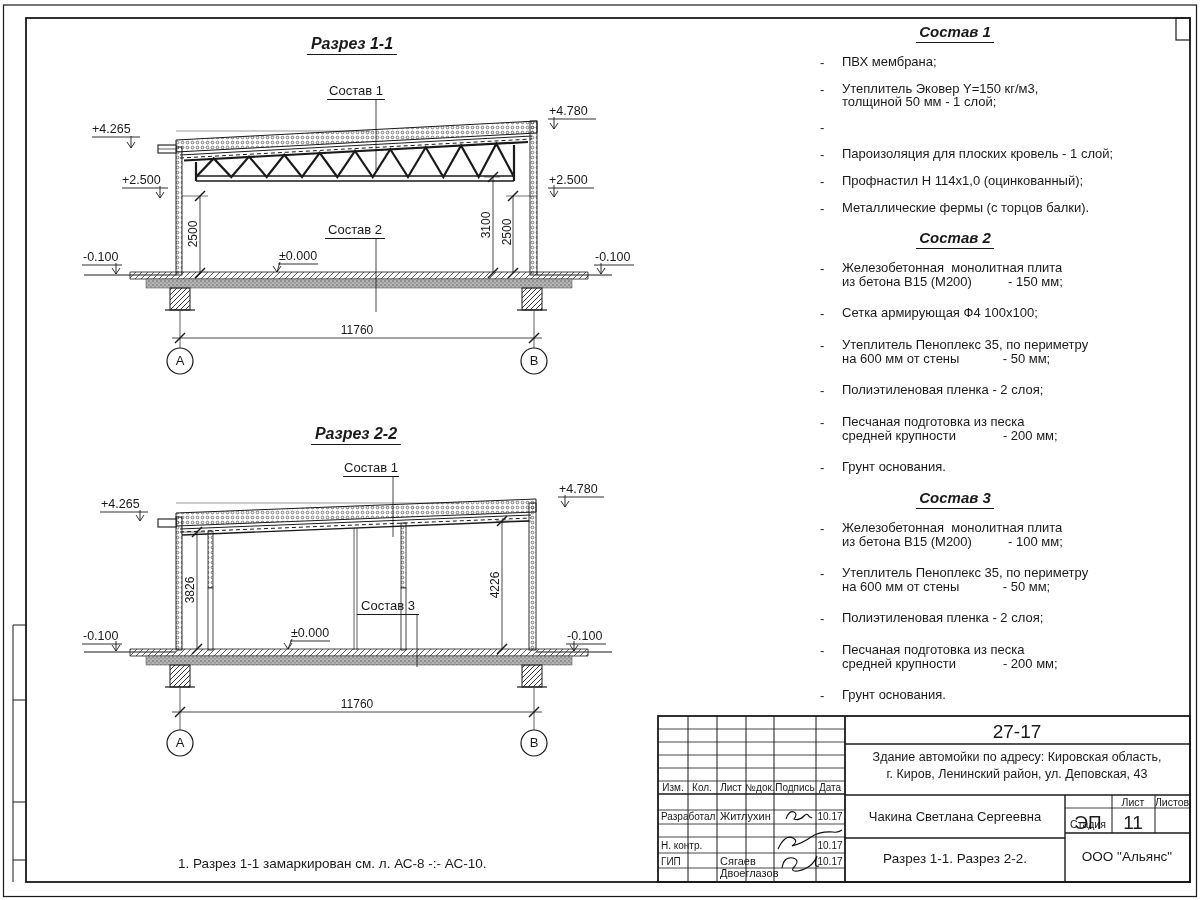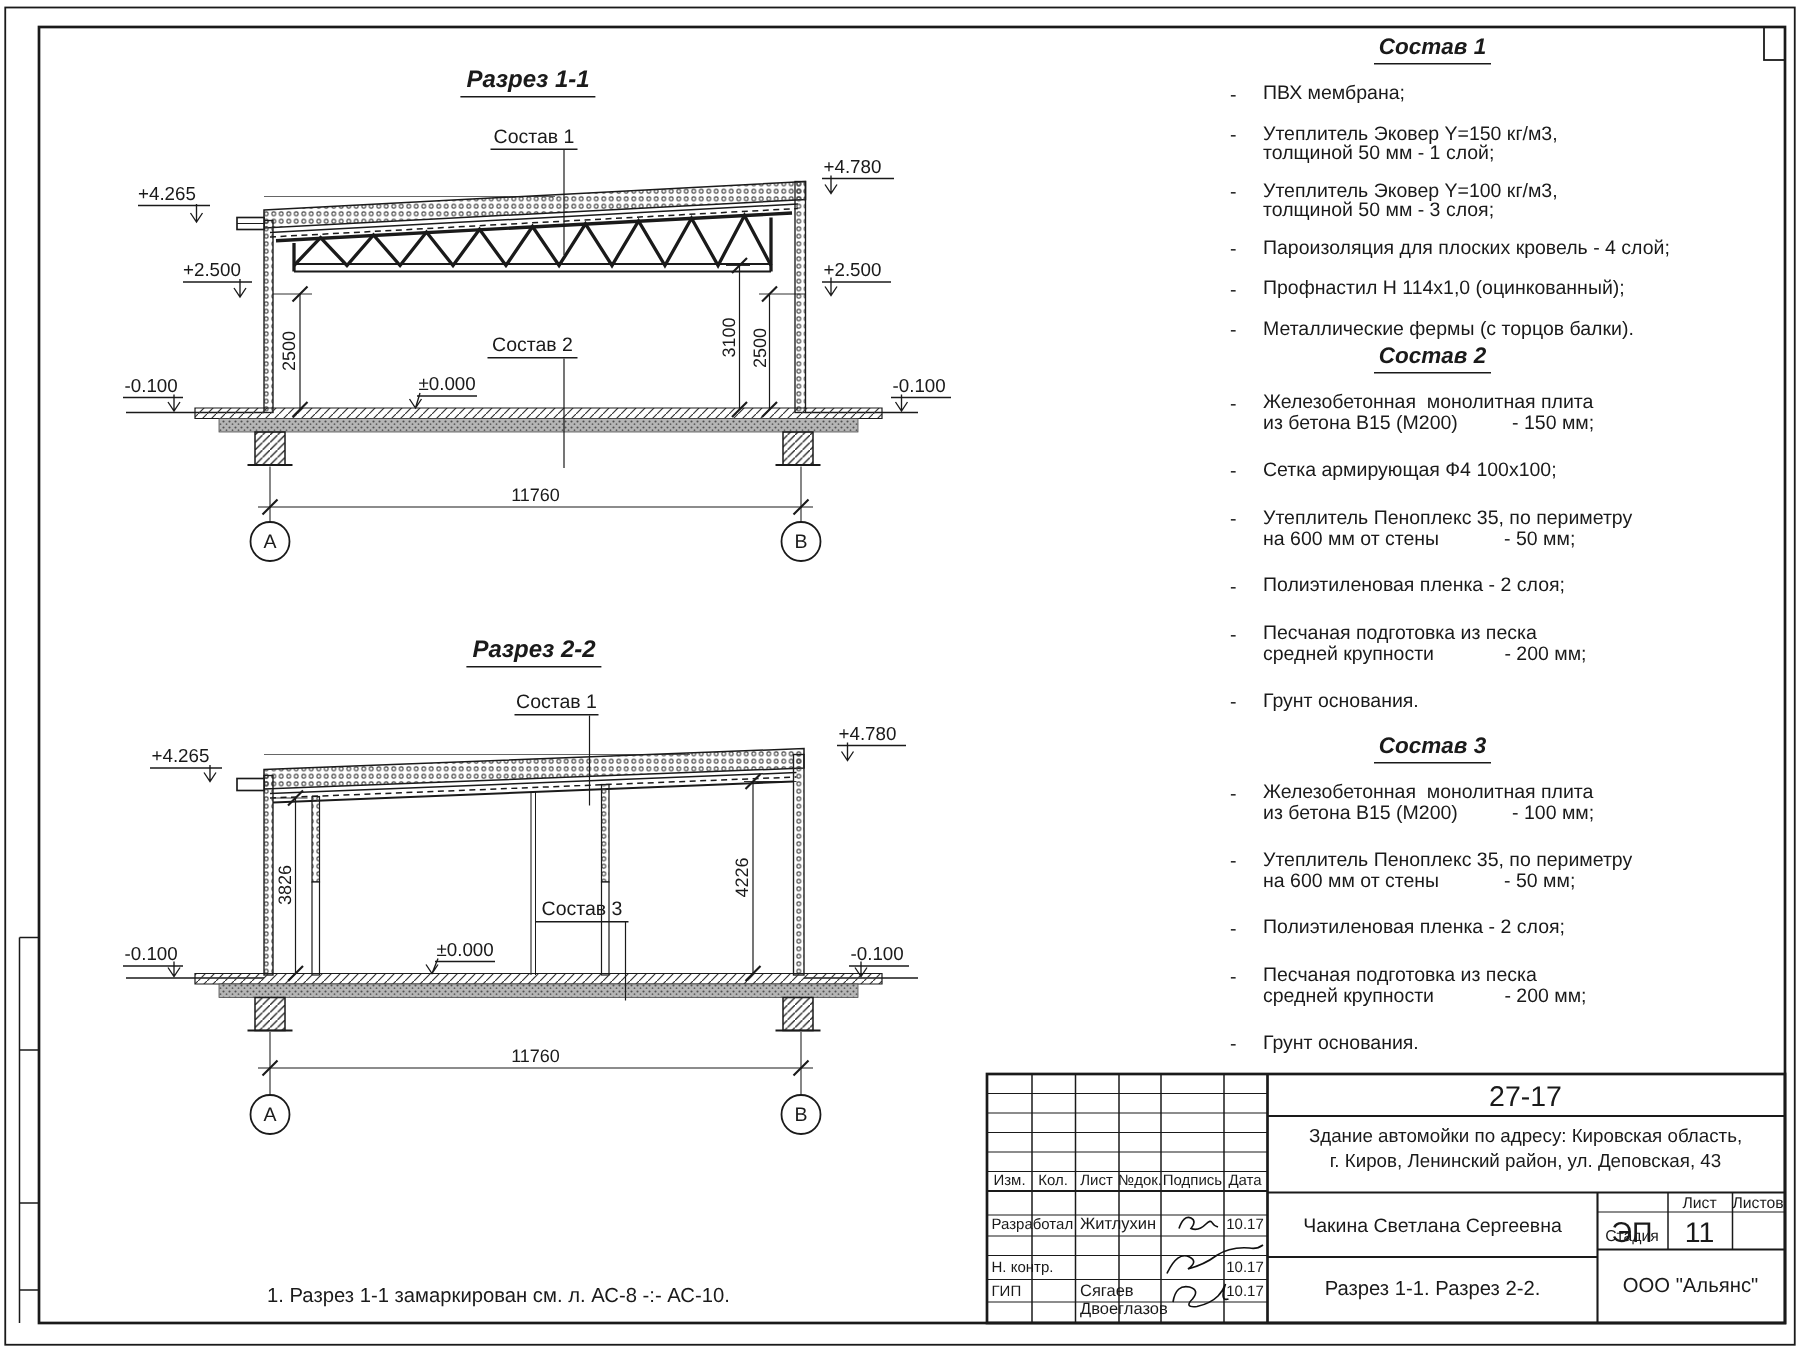--- a/index.html
+++ b/index.html
@@ -236,21 +236,21 @@
     <line x1="845" y1="838" x2="1065" y2="838" stroke-width="1.4"></line>
   </g>
 
   <g stroke="#111" stroke-width="1.1" fill="none">
     <path d="M786,819 q3,-9 8,-7 q4,2 0,7 q5,2 10,-3 q3,-3 4,-1 q1,2 4,3"></path>
     <path d="M778,849 q7,-15 15,-11 q6,3 -1,8 q11,-3 19,-9 q9,-6 22,-5 q5,1 9,-2"></path>
     <path d="M782,868 q2,-12 11,-10 q7,2 2,8 q-6,6 3,5 q9,-2 14,-7 q3,-3 5,-8 q-4,12 2,10"></path>
   </g>
 </svg>
 
-<span class="t sec-title ctr" style="left:352px;top:46px;">Разрез 1-1</span>
+<span class="t sec-title ctr" style="left:352px;top:36px;">Разрез 1-1</span>
 <span class="t callout" style="left:327px;top:84px;width:58px;">Состав 1</span>
 <span class="t callout" style="left:325px;top:223px;width:60px;">Состав 2</span>
 <span class="t f125" style="left:92px;top:123px;">+4.265</span>
 <span class="t f125" style="left:122px;top:174px;">+2.500</span>
 <span class="t f125" style="left:549px;top:105px;">+4.780</span>
 <span class="t f125" style="left:549px;top:174px;">+2.500</span>
 <span class="t f125" style="left:279px;top:250px;">±0.000</span>
 <span class="t f125" style="left:83px;top:251px;">-0.100</span>
 <span class="t f125" style="left:595px;top:251px;">-0.100</span>
 <span class="t f12 rot" style="left:193px;top:234px;">2500</span>
@@ -285,29 +285,25 @@
         </div>
         <div class="comp-item">
           <span class="dash">-</span>
           <div class="lines">
             <div>Утеплитель Эковер Y=150 кг/м3,</div>
             <div>толщиной 50 мм - 1 слой;</div>
           </div>
         </div>
         <div class="comp-item">
           <span class="dash">-</span>
-          <div class="lines">
-            <div>Утеплитель Эковер Y=100 кг/м3,</div>
-            <div>толщиной 50 мм - 3 слоя;</div>
-          </div>
-        </div>
-        <div class="comp-item">
-          <span class="dash">-</span>
-          <div class="lines">
-            <div>Пароизоляция для плоских кровель - 4 слой;</div>
+        </div>
+        <div class="comp-item">
+          <span class="dash">-</span>
+          <div class="lines">
+            <div>Пароизоляция для плоских кровель - 1 слой;</div>
           </div>
         </div>
         <div class="comp-item">
           <span class="dash">-</span>
           <div class="lines">
             <div>Профнастил Н 114х1,0 (оцинкованный);</div>
           </div>
         </div>
         <div class="comp-item">
           <span class="dash">-</span>

